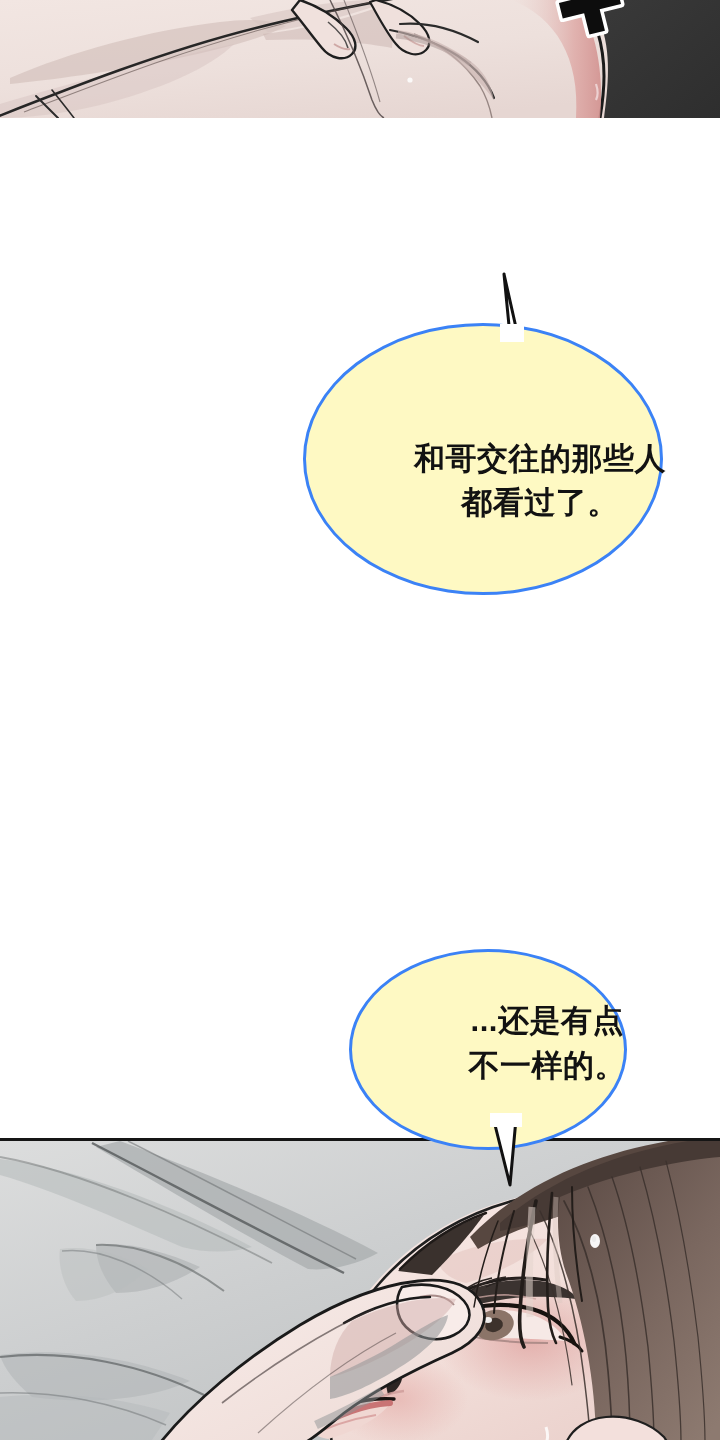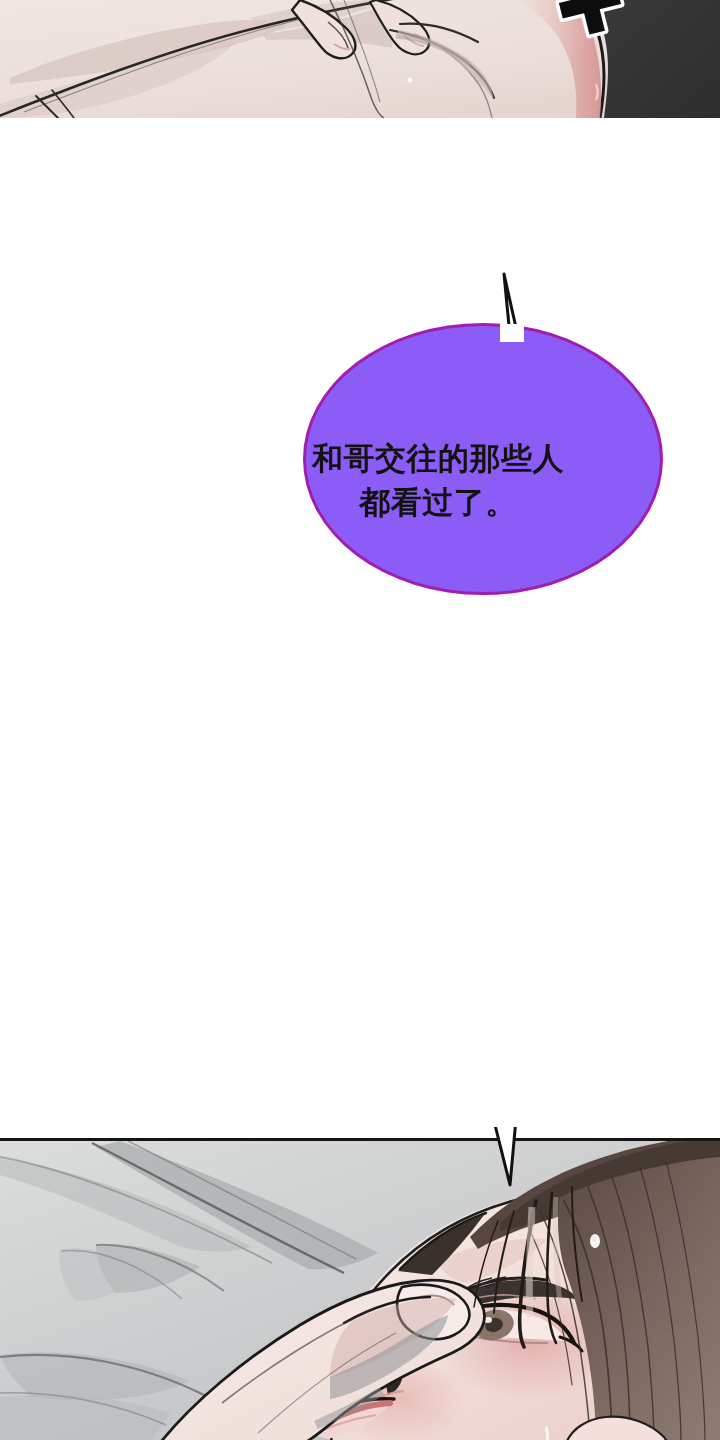--- a/index.html
+++ b/index.html
@@ -43,26 +43,26 @@
     top: 118px;
     width: 720px;
     height: 1020px;
     background: #ffffff;
   }
 
   
   .bubble {
     position: absolute;
     box-sizing: border-box;
-    background: #8b5cf6;
-    border: 3px solid #a21caf;
+    background: #fef9c3;
+    border: 3px solid #3b82f6;
     border-radius: 50%;
     display: flex;
     align-items: center;
-    justify-content: flex-start;
+    justify-content: flex-end;
   }
   .bubble-text {
     text-align: center;
     color: #121212;
     font-size: 31px;
     line-height: 1.42;
     font-weight: 700;
     letter-spacing: 0.5px;
     white-space: pre-line;
     user-select: none;
@@ -191,20 +191,24 @@
       <path d="M40,78 L34,16 L47,74 Z" fill="#ffffff" stroke="#111111" stroke-width="3" stroke-linejoin="round"></path>
       <rect x="30" y="66" width="24" height="18" fill="#ffffff"></rect>
     </svg>
 
     <div class="bubble" id="bubble-1">
       <div class="bubble-text">和哥交往的那些人
 都看过了。</div>
     </div>
 
 
+    <div class="bubble" id="bubble-3">
+      <div class="bubble-text">...还是有点
+不一样的。</div>
+    </div>
 
     <svg class="tail-svg" id="tail-3" width="90" height="110" viewBox="0 0 90 110">
       <path d="M24,8 L40,72 L46,6 Z" fill="#ffffff" stroke="#111111" stroke-width="3" stroke-linejoin="round"></path>
       <rect x="20" y="0" width="32" height="14" fill="#ffffff"></rect>
     </svg>
   </div>
 
   <div class="panel" id="panel-bottom">
     <svg id="art-bottom" viewBox="0 0 720 302" preserveAspectRatio="none">
       <defs>

